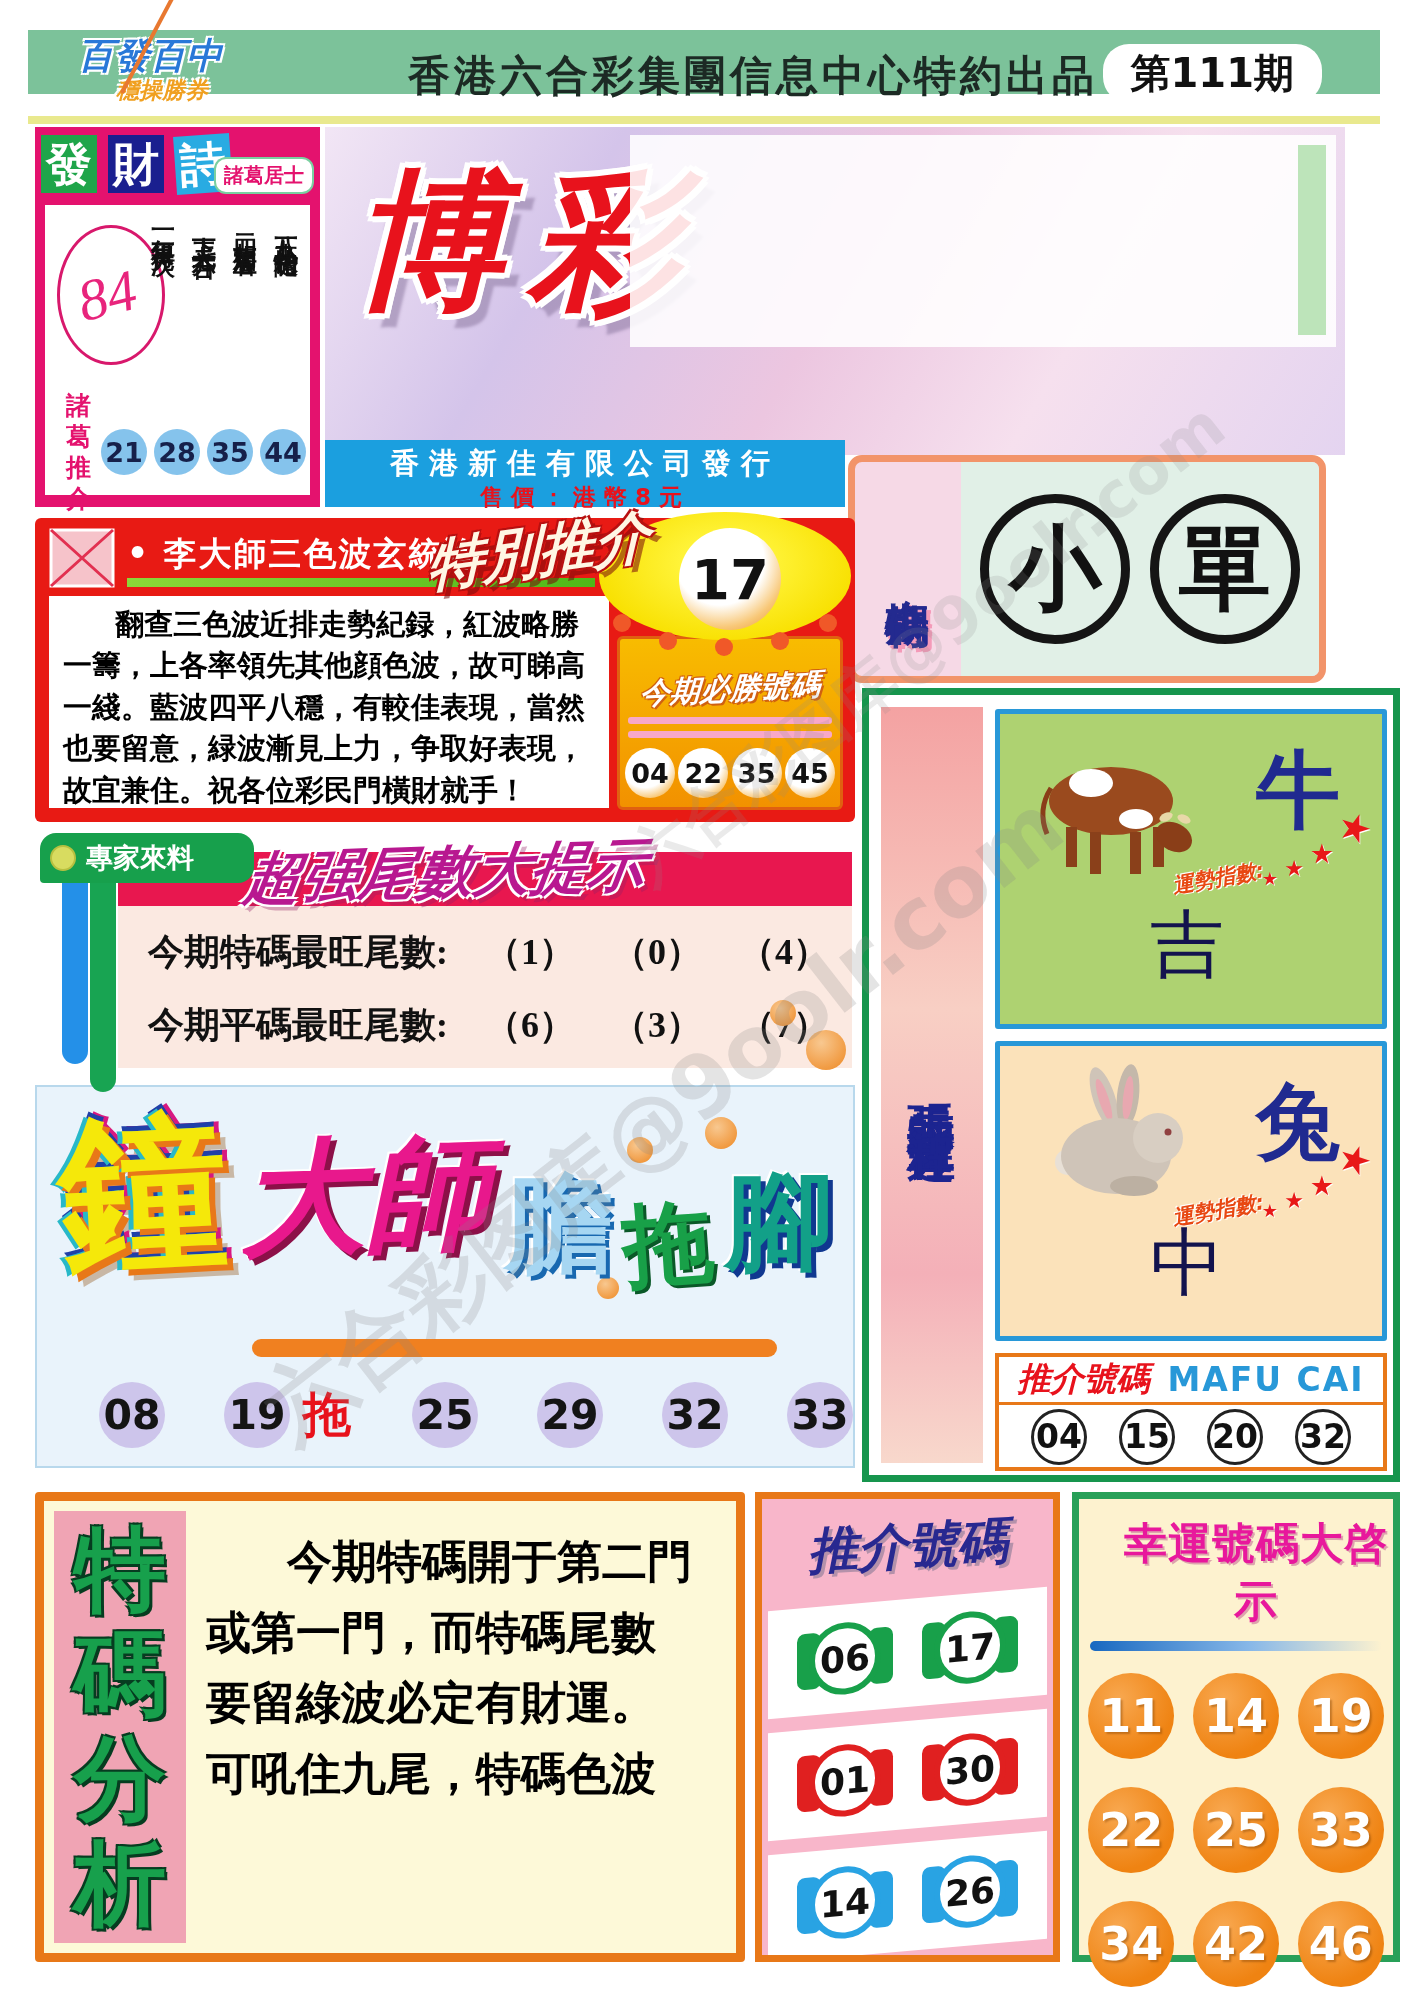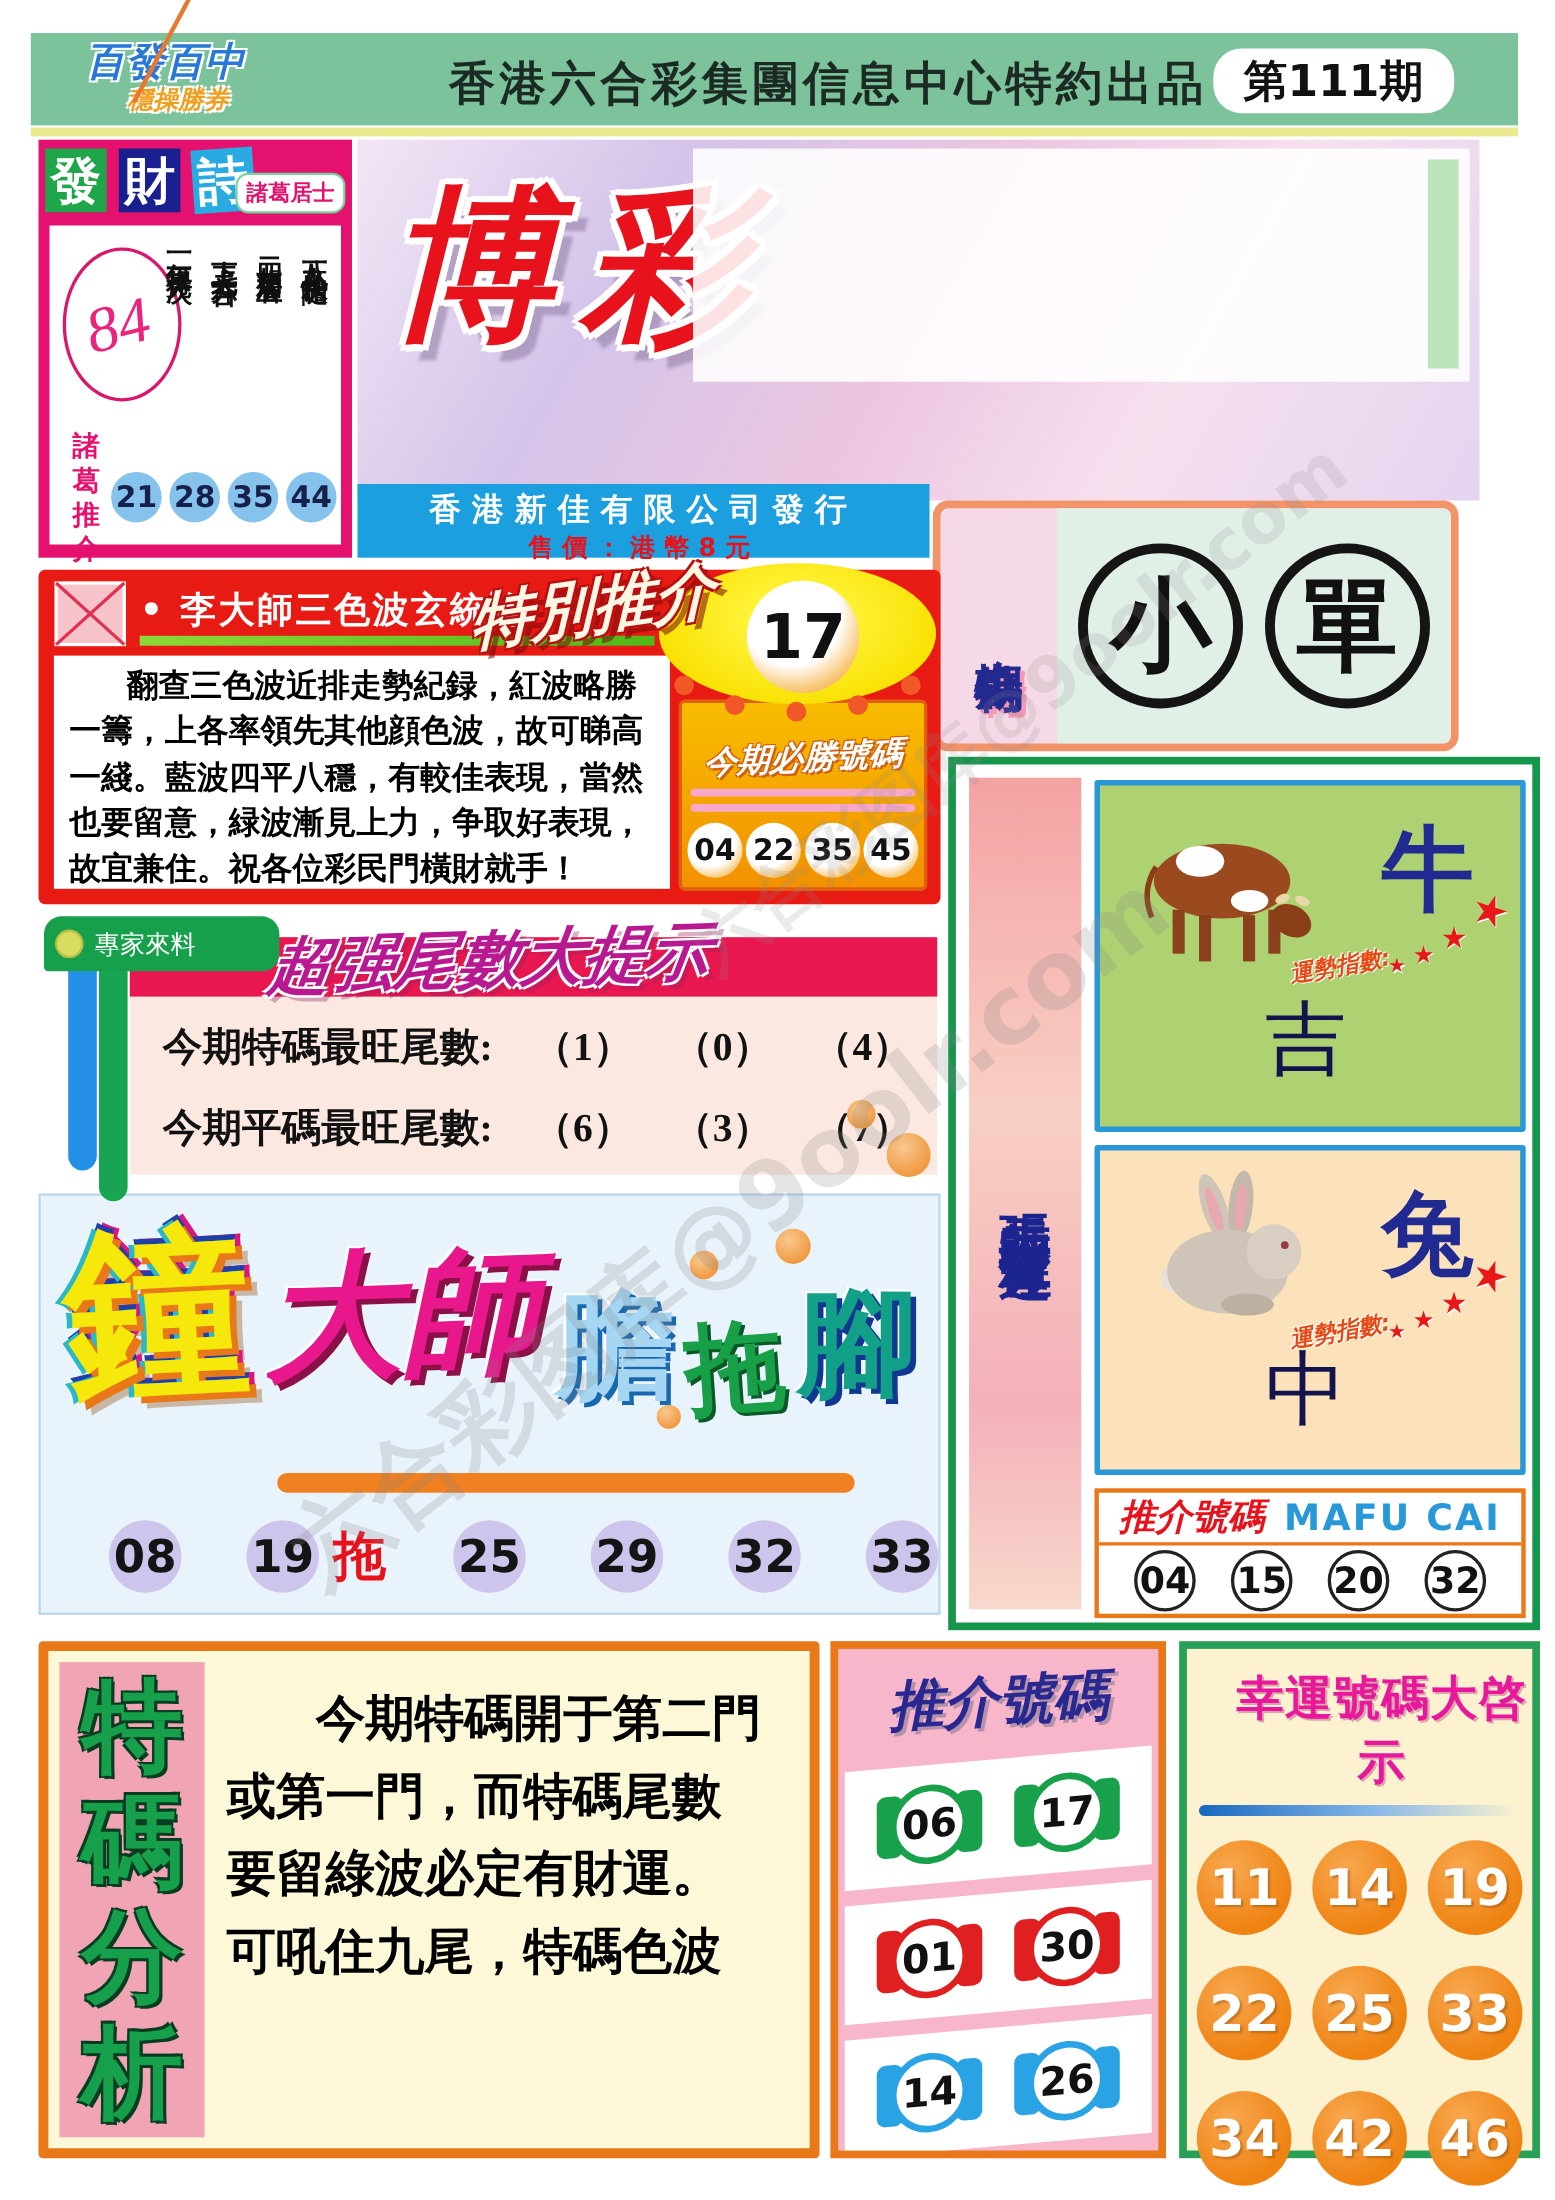--- a/index.html
+++ b/index.html
@@ -1,20 +1,20 @@
 <!DOCTYPE html>
 <html><head>
 <meta charset="utf-8">
 <style>
   * { margin:0; padding:0; box-sizing:border-box; }
   body { font-family:"DejaVu Sans","Liberation Sans",sans-serif; background:#fff; }
   .page { position:relative; width:1414px; height:2000px; background:#fff; overflow:hidden; }
 
   
-  .header-bar { position:absolute; left:28px; top:30px; width:1352px; height:84px; background:#7cc29a; }
+  .header-bar { position:absolute; left:28px; top:30px; width:1352px; height:64px; background:#7cc29a; }
   .logo { position:absolute; left:50px; top:2px; width:260px; }
   .logo-top { font-size:36px; font-weight:900; font-style:italic; color:#2878d8;
               text-shadow:2px 2px 0 #fff,-2px -2px 0 #fff,2px -2px 0 #fff,-2px 2px 0 #fff; }
   .logo-bottom { font-size:23px; font-weight:900; font-style:italic; color:#f0a020; margin:-6px 0 0 38px;
               text-shadow:2px 2px 0 #fff,-2px -2px 0 #fff,2px -2px 0 #fff,-2px 2px 0 #fff; }
   .header-title { position:absolute; left:280px; top:18px; width:790px; text-align:right;
               font-size:42px; font-weight:800; color:#1c2a24; letter-spacing:4px;font-family:Liberation Serif, serif; }
   .issue-badge { position:absolute; right:58px; top:14px; background:#fff; border-radius:26px;
               padding:2px 28px; font-size:40px; font-weight:800; color:#111; }
   .header-underline { position:absolute; left:28px; top:116px; width:1352px; height:8px; background:#e9e98e; }
@@ -92,21 +92,21 @@
   .pink-stripe { height:7px; background:#f8a8c8; margin:7px 8px 0 8px; border-radius:3px; }
   .win-balls { display:flex; justify-content:space-between; padding:0 5px; margin-top:10px; }
   .wball { width:50px; height:50px; border-radius:50%;
         background:radial-gradient(circle at 40% 32%, #ffffff 0 52%, #f8c878 76%, #e8882a 100%);
         display:flex; align-items:center; justify-content:center; font-size:27px; font-weight:800; color:#111; }
 
   
   .expert-tag { position:absolute; left:40px; top:833px; width:214px; height:50px; background:#17a04c;
         border-radius:16px 16px 16px 4px; display:flex; align-items:center; gap:10px; padding-left:10px; z-index:4; }
   .expert-dot { width:26px; height:26px; border-radius:50%; background:#d8dc60; border:2px solid #b8c040; }
-  .expert-tag-text { color:#fff; font-size:23px; font-weight:400; }
+  .expert-tag-text { color:#fff; font-size:27px; font-weight:700; }
   .bar-blue { position:absolute; left:62px; top:852px; width:26px; height:212px; background:#2490e8; border-radius:13px; z-index:2; }
   .bar-green { position:absolute; left:90px; top:844px; width:26px; height:248px; background:#18a452; border-radius:13px; z-index:3; }
   .expert-panel { position:absolute; left:118px; top:852px; width:734px; height:216px; background:#fbe9e1; }
   .expert-band { height:54px; background:#e8174f; }
   .expert-title { position:absolute; left:128px; top:-18px; font-size:57px; font-weight:900; font-style:italic;
         color:#b81890; transform:skewX(-10deg) rotate(-2deg); white-space:nowrap;
         text-shadow:2px 2px 0 #fff,-2px -2px 0 #fff,2px -2px 0 #fff,-2px 2px 0 #fff,6px 6px 0 rgba(150,30,100,.35); }
   .expert-rows { position:absolute; left:30px; top:76px; }
   .exp-row { font-family:"Liberation Serif","DejaVu Serif",serif; font-size:36px; font-weight:700; color:#111; margin-bottom:24px; }
   .exp-val { margin-left:28px; }

